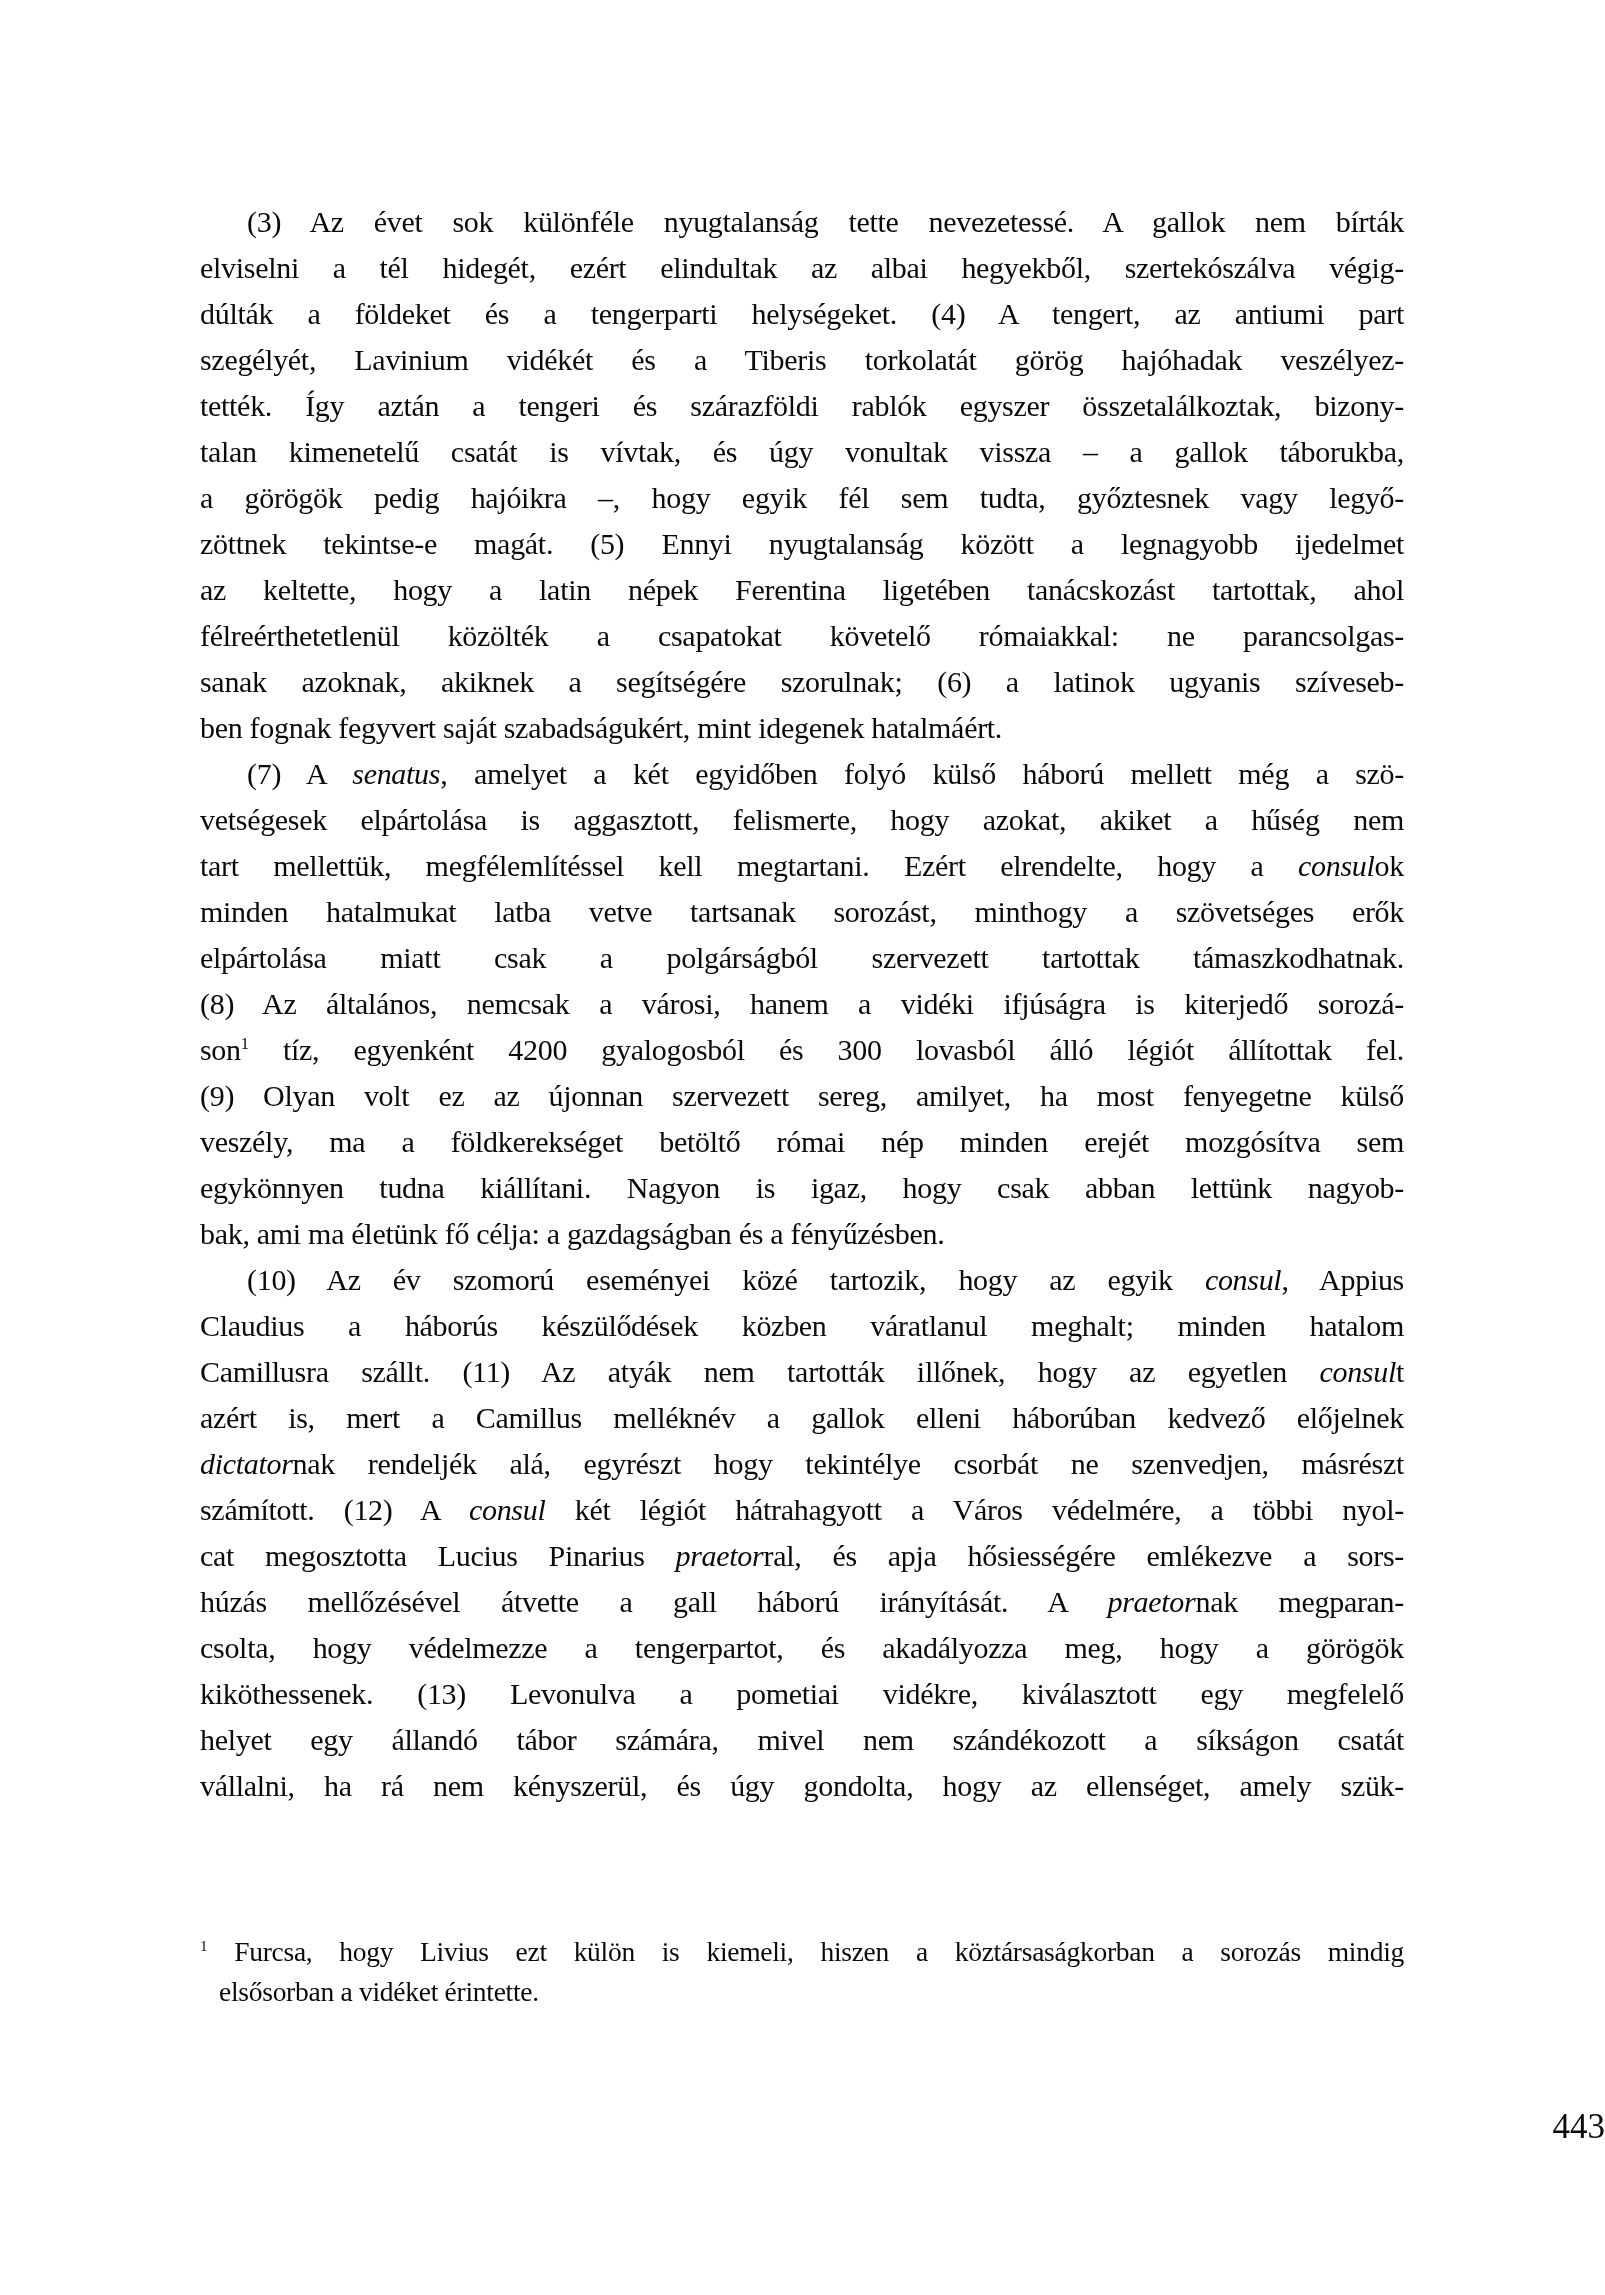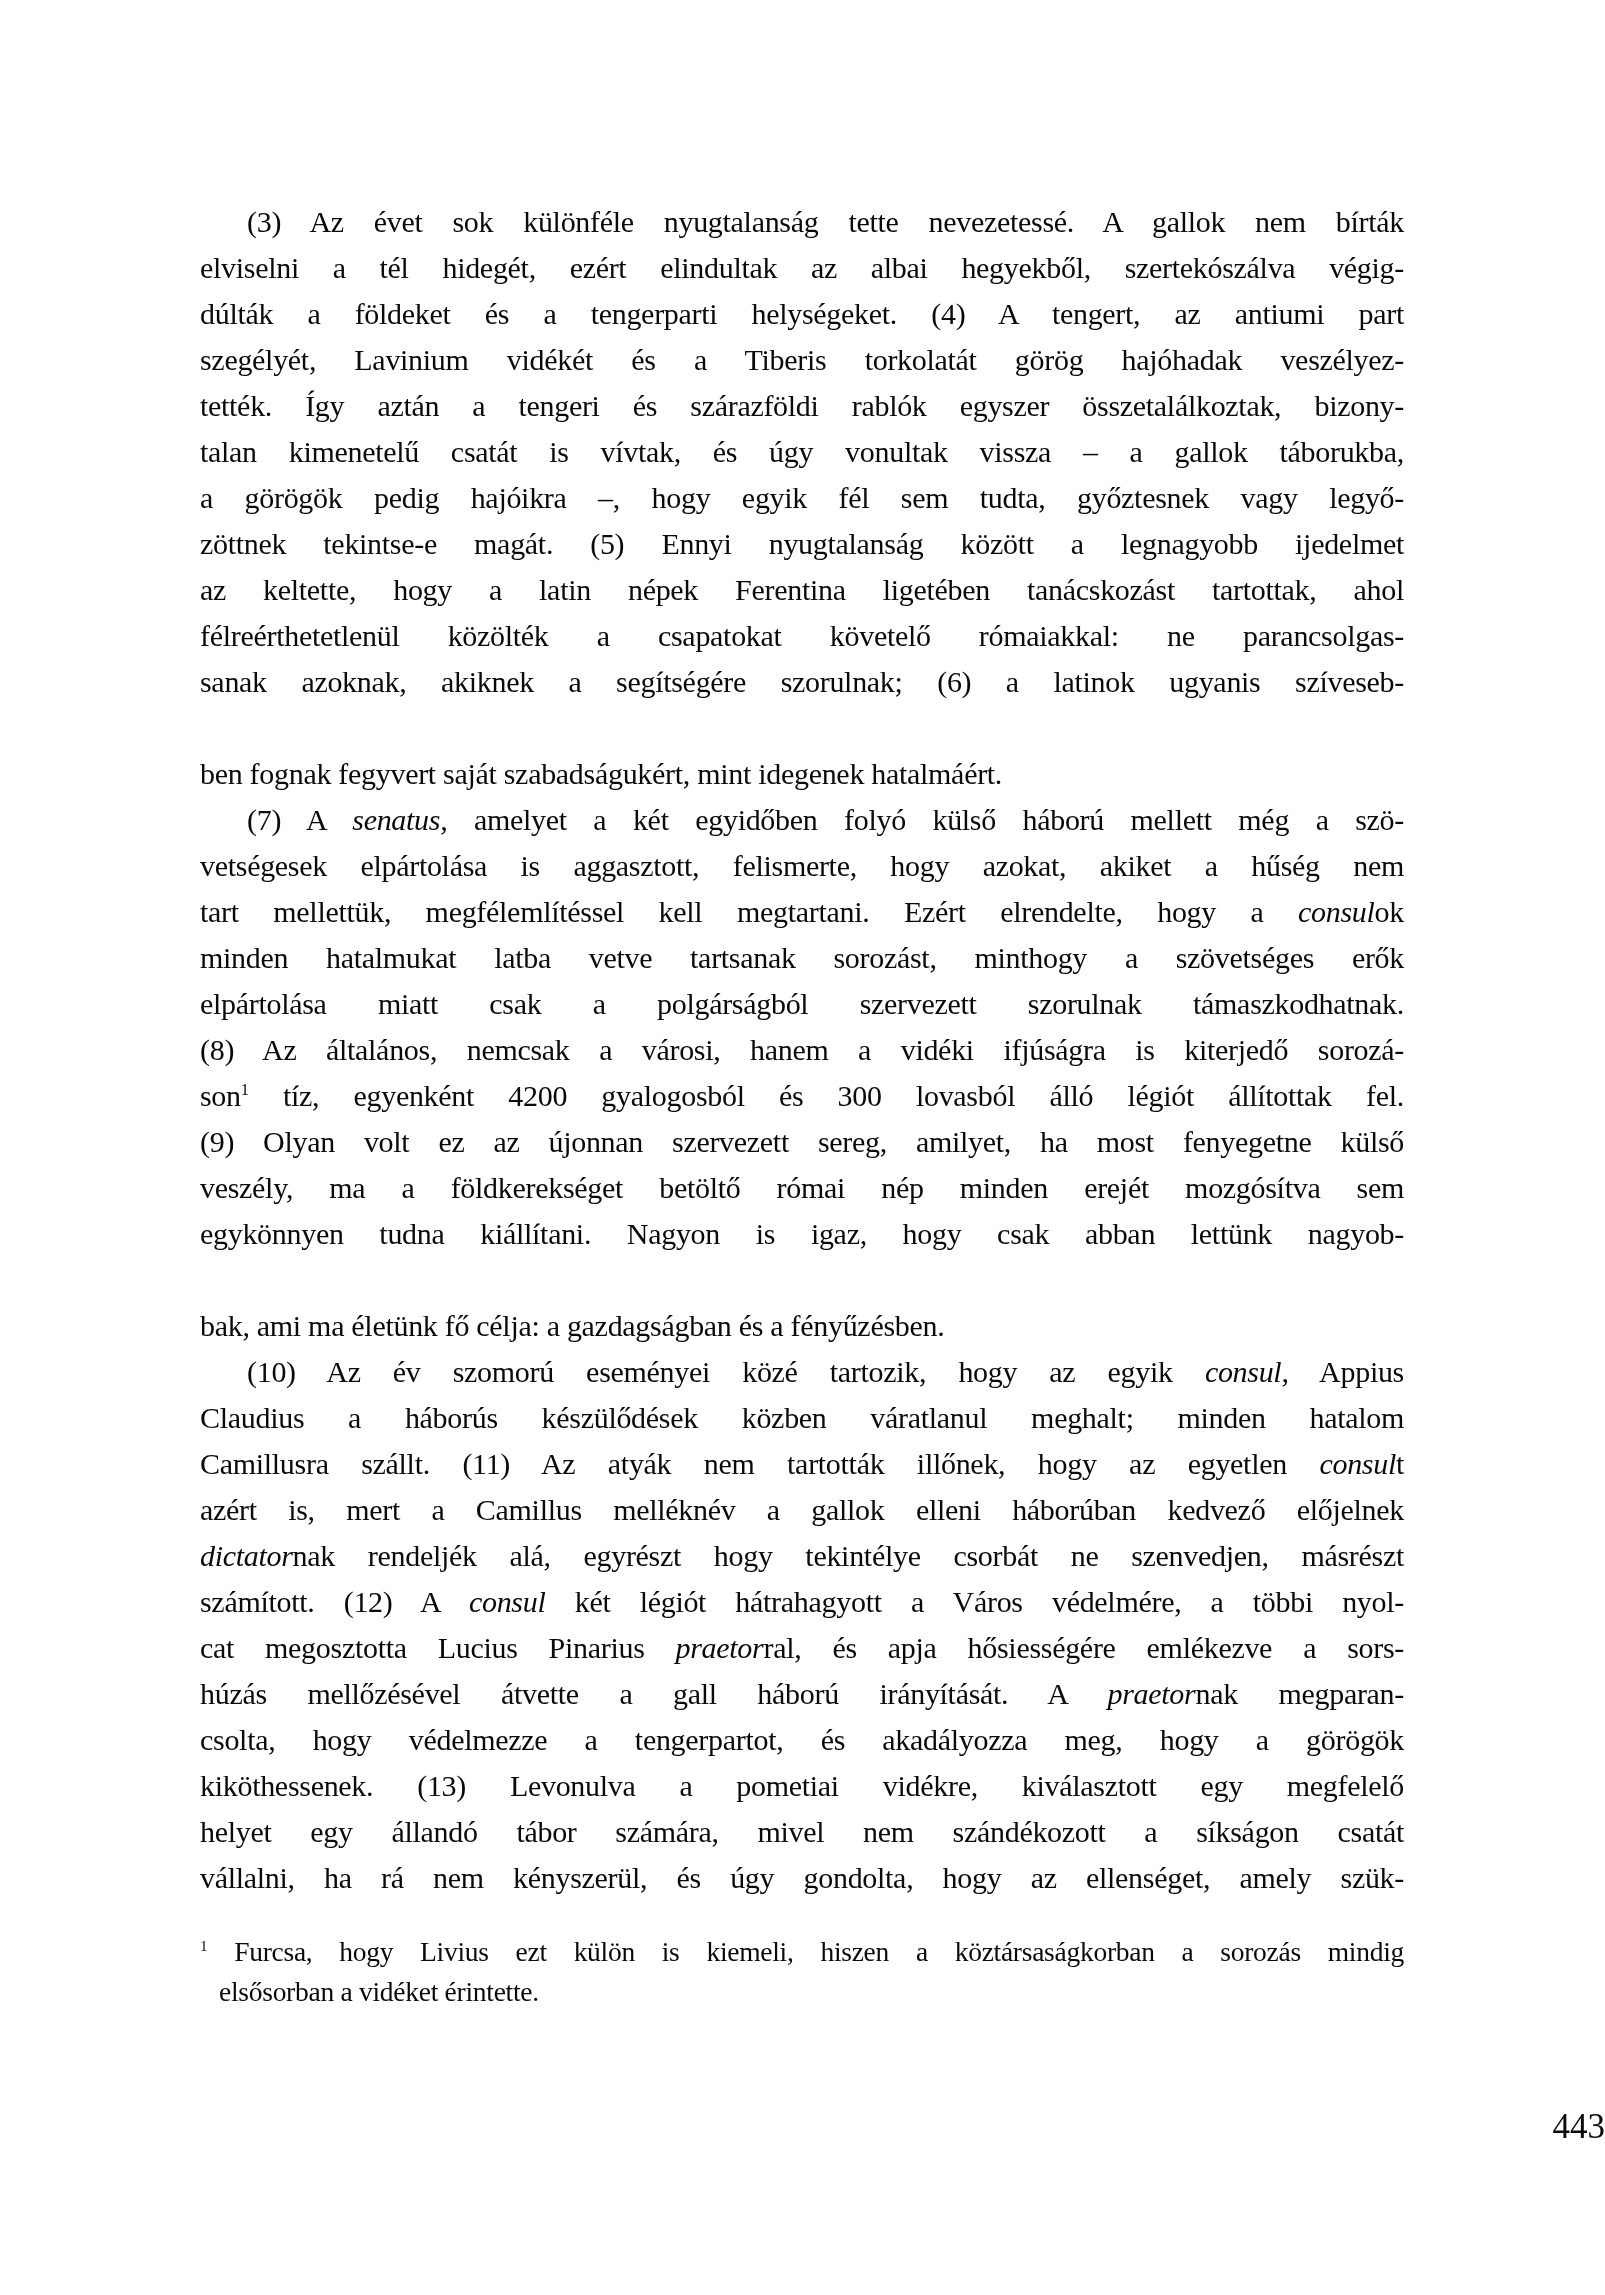--- a/index.html
+++ b/index.html
@@ -22,21 +22,21 @@
   .line {
     font-size: 30px;
     line-height: 46px;
     height: 46px;
     letter-spacing: -0.01em;
     text-align: justify;
     text-align-last: justify;
     white-space: normal;
   }
   .line.indent { text-indent: 47px; }
-  .line.endline { text-align-last: left; margin-top: 46px; }
+  .line.endline { text-align-last: left; }
   .line sup, .fline sup {
     font-size: 0.55em;
     line-height: 0;
     vertical-align: super;
   }
   i { font-style: italic; }
   .footnote {
     position: absolute;
     left: 200px; top: 1932px; width: 1204px;
   }
@@ -72,21 +72,21 @@
       <div class="line">a görögök pedig hajóikra –, hogy egyik fél sem tudta, győztesnek vagy legyő-</div>
       <div class="line">zöttnek tekintse-e magát. (5) Ennyi nyugtalanság között a legnagyobb ijedelmet</div>
       <div class="line">az keltette, hogy a latin népek Ferentina ligetében tanácskozást tartottak, ahol</div>
       <div class="line">félreérthetetlenül közölték a csapatokat követelő rómaiakkal: ne parancsolgas-</div>
       <div class="line">sanak azoknak, akiknek a segítségére szorulnak; (6) a latinok ugyanis szíveseb-</div>
       <div class="line endline">ben fognak fegyvert saját szabadságukért, mint idegenek hatalmáért.</div>
       <div class="line indent">(7) A <i>senatus</i>, amelyet a két egyidőben folyó külső háború mellett még a szö-</div>
       <div class="line">vetségesek elpártolása is aggasztott, felismerte, hogy azokat, akiket a hűség nem</div>
       <div class="line">tart mellettük, megfélemlítéssel kell megtartani. Ezért elrendelte, hogy a <i>consul</i>ok</div>
       <div class="line">minden hatalmukat latba vetve tartsanak sorozást, minthogy a szövetséges erők</div>
-      <div class="line">elpártolása miatt csak a polgárságból szervezett szorulnak támaszkodhatnak.</div>
+      <div class="line">elpártolása miatt csak a polgárságból szervezett tartottak támaszkodhatnak.</div>
       <div class="line">(8) Az általános, nemcsak a városi, hanem a vidéki ifjúságra is kiterjedő sorozá-</div>
       <div class="line">son<sup>1</sup> tíz, egyenként 4200 gyalogosból és 300 lovasból álló légiót állítottak fel.</div>
       <div class="line">(9) Olyan volt ez az újonnan szervezett sereg, amilyet, ha most fenyegetne külső</div>
       <div class="line">veszély, ma a földkerekséget betöltő római nép minden erejét mozgósítva sem</div>
       <div class="line">egykönnyen tudna kiállítani. Nagyon is igaz, hogy csak abban lettünk nagyob-</div>
       <div class="line endline">bak, ami ma életünk fő célja: a gazdagságban és a fényűzésben.</div>
       <div class="line indent">(10) Az év szomorú eseményei közé tartozik, hogy az egyik <i>consul</i>, Appius</div>
       <div class="line">Claudius a háborús készülődések közben váratlanul meghalt; minden hatalom</div>
       <div class="line">Camillusra szállt. (11) Az atyák nem tartották illőnek, hogy az egyetlen <i>consul</i>t</div>
       <div class="line">azért is, mert a Camillus melléknév a gallok elleni háborúban kedvező előjelnek</div>

